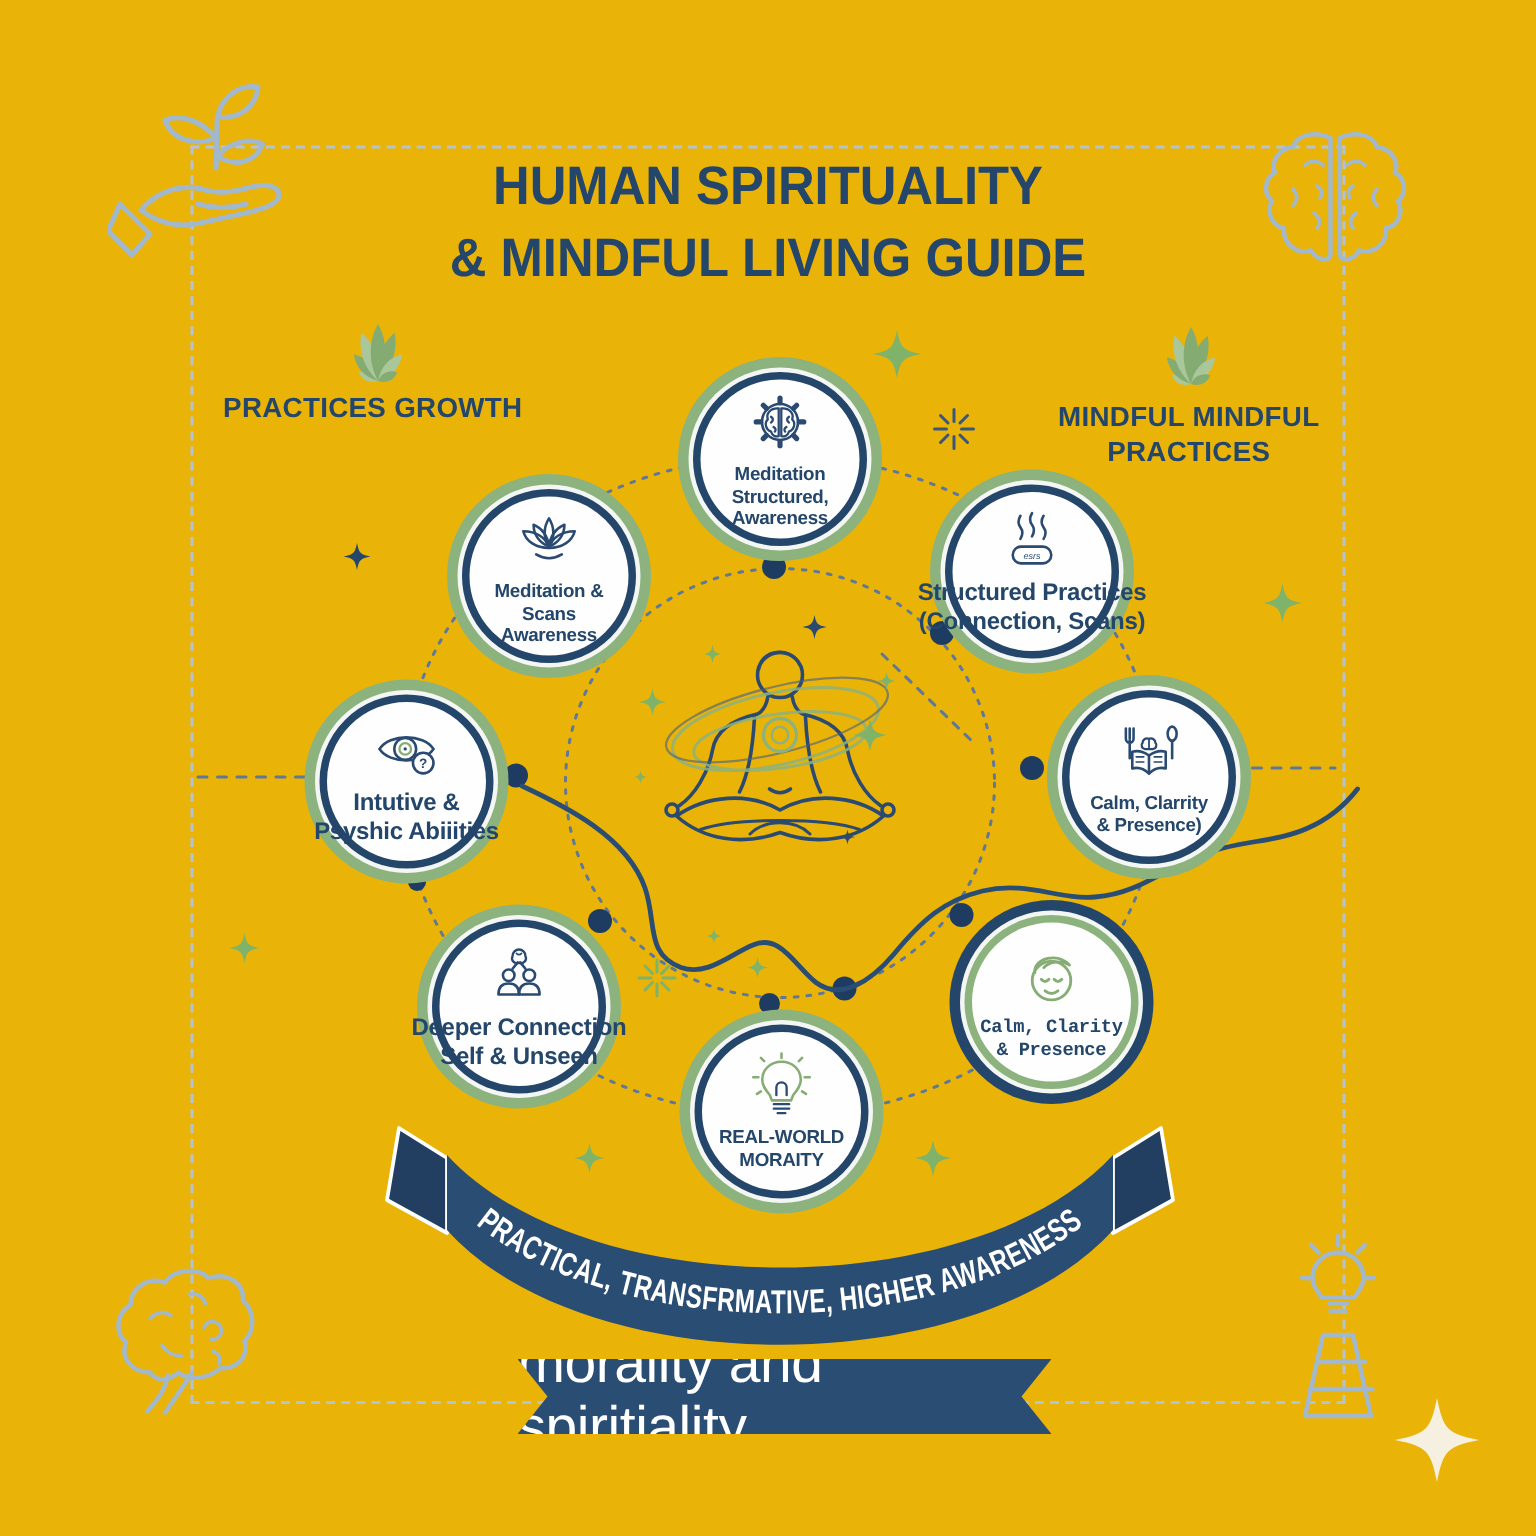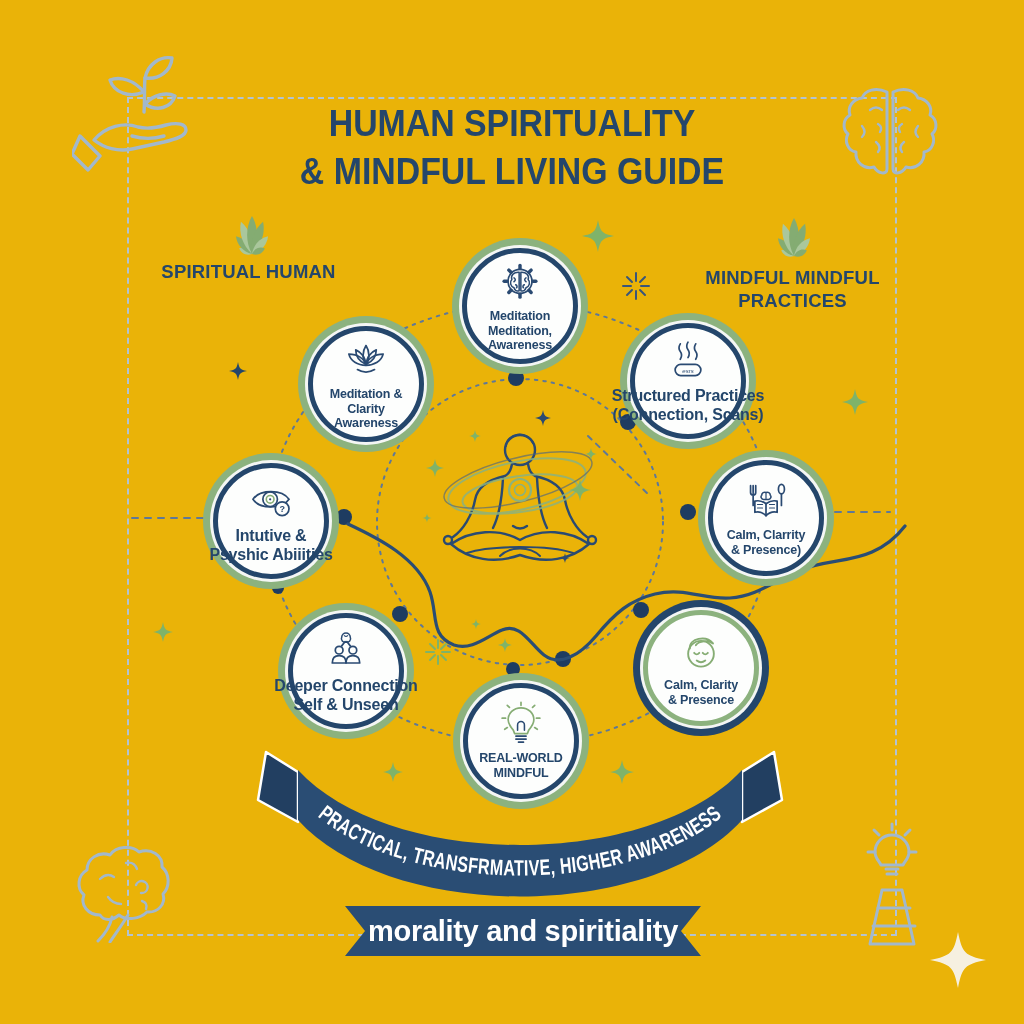--- a/index.html
+++ b/index.html
@@ -11,29 +11,29 @@
           color:#24466b;font-weight:bold;font-size:36px;line-height:1.32;letter-spacing:0;
           transform:scaleX(.94);}
   .section-label{position:absolute;z-index:2;color:#24466b;font-weight:bold;font-size:18.5px;
           line-height:1.25;text-align:center;letter-spacing:.2px;}
   .corner-icon{position:absolute;z-index:2;}
   .decor{position:absolute;left:0;top:0;z-index:2;}
   .leaf-fan{position:absolute;z-index:2;}
   .node{position:absolute;width:106px;height:106px;background:#fdfefd;border:5px solid #24466b;
         border-radius:50%;box-shadow:0 0 0 3px #f4f6f4,0 0 0 10px #8cb27e;display:flex;
         flex-direction:column;align-items:center;justify-content:center;text-align:center;z-index:3;}
-  .node.ring-reverse{border-color:#8cb27e;box-shadow:0 0 0 3px #f4f6f4,0 0 0 10px #24466b;}
+  .node.ring-reverse{border-color:#8cb27e;box-shadow:0 0 0 3px #f4f6f4,0 0 0 10px #24466b;font-family:Liberation Mono, monospace;}
   .node-icon{width:48px;height:48px;margin-bottom:2px;flex:0 0 auto;}
   .node-label{font-size:12.5px;font-weight:bold;color:#24466b;line-height:1.18;letter-spacing:-.2px;}
   .node-label.narrow{font-size:16px;}
   .node-label span{display:block;white-space:nowrap;}
   .footer-banner{position:absolute;left:345px;top:906px;width:356px;height:50px;background:#2a4d74;
         z-index:3;display:flex;align-items:center;justify-content:center;
         clip-path:polygon(0 0,100% 0,calc(100% - 20px) 50%,100% 100%,0 100%,20px 50%);}
-  .footer-banner .txt{color:#ffffff;font-size:29px;font-weight:bold;letter-spacing:-.3px;}
+  .footer-banner .txt{color:#ffffff;font-size:38px;font-weight:normal;letter-spacing:-.3px;}
 </style>
 </head>
 <body>
 
 <div class="canvas">
 
   <div class="dashed-border"></div>
 
   <div class="title">
     <div>HUMAN SPIRITUALITY</div>
@@ -104,21 +104,21 @@
     <g transform="translate(60,44)">
       <path transform="rotate(-66)" d="M0,0 C4,-4.5 4,-10 0,-14 C-4,-10 -4,-4.5 0,0 Z" fill="#aac79c"></path>
       <path transform="rotate(-42)" d="M0,0 C5,-8 5,-17 0,-24 C-5,-17 -5,-8 0,0 Z" fill="#84ac72"></path>
       <path transform="rotate(-19)" d="M0,0 C6,-11 6,-24 0,-34 C-6,-24 -6,-11 0,0 Z" fill="#aac79c"></path>
       <path d="M0,0 C6.5,-12 6.5,-27 0,-38 C-6.5,-27 -6.5,-12 0,0 Z" fill="#84ac72"></path>
       <path transform="rotate(19)" d="M0,0 C6,-11 6,-24 0,-34 C-6,-24 -6,-11 0,0 Z" fill="#84ac72"></path>
       <path transform="rotate(42)" d="M0,0 C5,-8 5,-17 0,-24 C-5,-17 -5,-8 0,0 Z" fill="#aac79c"></path>
       <path transform="rotate(66)" d="M0,0 C4,-4.5 4,-10 0,-14 C-4,-10 -4,-4.5 0,0 Z" fill="#84ac72"></path>
     </g>
   </svg>
-  <div class="section-label" style="left:146px;top:260px;width:205px">SPIRITUAL HUMAN</div>
+  <div class="section-label" style="left:146px;top:260px;width:205px">PRACTICES GROWTH</div>
 
   <svg class="leaf-fan" style="left:734px;top:212px" width="120" height="46" viewBox="0 0 120 46">
     <g transform="translate(60,44)">
       <path transform="rotate(-66)" d="M0,0 C4,-4.5 4,-10 0,-14 C-4,-10 -4,-4.5 0,0 Z" fill="#aac79c"></path>
       <path transform="rotate(-42)" d="M0,0 C5,-8 5,-17 0,-24 C-5,-17 -5,-8 0,0 Z" fill="#84ac72"></path>
       <path transform="rotate(-19)" d="M0,0 C6,-11 6,-24 0,-34 C-6,-24 -6,-11 0,0 Z" fill="#aac79c"></path>
       <path d="M0,0 C6.5,-12 6.5,-27 0,-38 C-6.5,-27 -6.5,-12 0,0 Z" fill="#84ac72"></path>
       <path transform="rotate(19)" d="M0,0 C6,-11 6,-24 0,-34 C-6,-24 -6,-11 0,0 Z" fill="#84ac72"></path>
       <path transform="rotate(42)" d="M0,0 C5,-8 5,-17 0,-24 C-5,-17 -5,-8 0,0 Z" fill="#aac79c"></path>
       <path transform="rotate(66)" d="M0,0 C4,-4.5 4,-10 0,-14 C-4,-10 -4,-4.5 0,0 Z" fill="#84ac72"></path>
@@ -235,39 +235,39 @@
           <path d="M29,15.5 C35.5,15 39,19.5 37.5,24 C40.5,27 39,32 35,33.5 C34,36.5 31.5,37.8 29,37 Z"></path>
           <path d="M21,22 q3,2 0,4.5"></path>
             <path d="M35,22 q-3,2 0,4.5"></path>
             <path d="M23,30 q2.5,1.5 1,3.5"></path>
             <path d="M33,30 q-2.5,1.5 -1,3.5"></path>
         </g>
       </g>
     </svg>
     <div class="node-label">
       <span>Meditation</span>
-      <span>Meditation,</span>
+      <span>Structured,</span>
       <span>Awareness</span>
     </div>
   </div>
 
   <div class="node" style="left:308px;top:326px">
     <svg class="node-icon" viewBox="0 0 56 56">
       <g stroke="#2a4a72" stroke-width="2" fill="none" stroke-linecap="round" stroke-linejoin="round">
         <path d="M28,10 C23.5,17 23.5,26 28,32 C32.5,26 32.5,17 28,10 Z"></path>
         <path d="M28,32 C21,29 16,23 16,15 C23,18 27,24 28,32 Z"></path>
         <path d="M28,32 C35,29 40,23 40,15 C33,18 29,24 28,32 Z"></path>
         <path d="M28,33 C18,33 10,28 8,20 C18,20 26,25 28,33 Z"></path>
         <path d="M28,33 C38,33 46,28 48,20 C38,20 30,25 28,33 Z"></path>
         <path d="M18,38 Q28,44 38,38"></path>
       </g>
     </svg>
     <div class="node-label">
       <span>Meditation &amp;</span>
-      <span>Clarity</span>
+      <span>Scans</span>
       <span>Awareness</span>
     </div>
   </div>
 
   <div class="node" style="left:630px;top:323px">
     <svg class="node-icon" viewBox="0 0 56 56">
       <g stroke="#2a4a72" stroke-width="2" fill="none" stroke-linecap="round">
         <path d="M19,8 q-3,5 0,9 q3,4 0,9"></path>
         <path d="M28,6 q-3,5 0,9 q3,4 0,9"></path>
         <path d="M37,8 q-3,5 0,9 q3,4 0,9"></path>
@@ -360,21 +360,21 @@
           <path d="M28,1.5 v3.5 M12,5 l2.5,2.5 M44,5 l-2.5,2.5 M6,20 h4 M46,20 h4 M9,33 l3,-2 M47,33 l-3,-2"></path>
         </g>
         <g stroke="#2a4a72" stroke-width="1.8">
           <path d="M24,34 v-6 M32,34 v-6 M24,28 a4,4 0 0 1 8,0"></path>
           <path d="M22,41 h12 M22,44.5 h12 M25,48 h6"></path>
         </g>
       </g>
     </svg>
     <div class="node-label">
       <span>REAL-WORLD</span>
-      <span>MINDFUL</span>
+      <span>MORAITY</span>
     </div>
   </div>
 
   <div class="footer-banner">
     <span class="txt">morality and spiritiality</span>
   </div>
 
 </div>
 
 </body></html>

